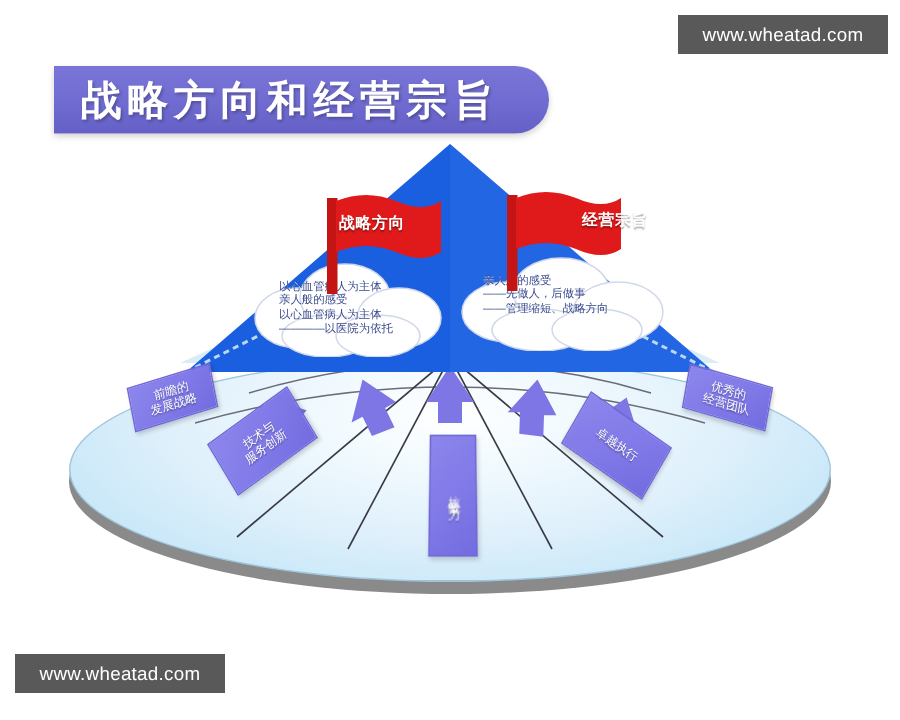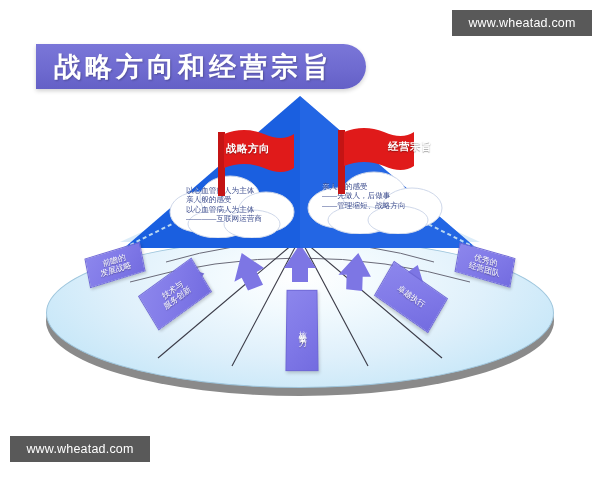--- a/index.html
+++ b/index.html
@@ -248,21 +248,21 @@
       <ellipse cx="62" cy="26" rx="30" ry="22"></ellipse>
       <ellipse cx="98" cy="40" rx="28" ry="20"></ellipse>
       <ellipse cx="50" cy="52" rx="30" ry="14"></ellipse>
       <ellipse cx="84" cy="52" rx="28" ry="14"></ellipse>
     </g>
   </svg>
   <div class="cloud-text" id="cloud-left-text">
     <div>以心血管病人为主体</div>
     <div>亲人般的感受</div>
     <div>以心血管病人为主体</div>
-    <div>————互联网运营商</div>
+    <div>————以医院为依托</div>
   </div>
 
   <svg class="cloud" id="cloud-right" width="140" height="66" viewBox="0 0 140 66">
     <g fill="#ffffff" stroke="#cfd8ea" stroke-width="1">
       <ellipse cx="32" cy="40" rx="30" ry="20"></ellipse>
       <ellipse cx="68" cy="26" rx="32" ry="22"></ellipse>
       <ellipse cx="106" cy="40" rx="30" ry="20"></ellipse>
       <ellipse cx="54" cy="52" rx="32" ry="14"></ellipse>
       <ellipse cx="92" cy="52" rx="30" ry="14"></ellipse>
     </g>

